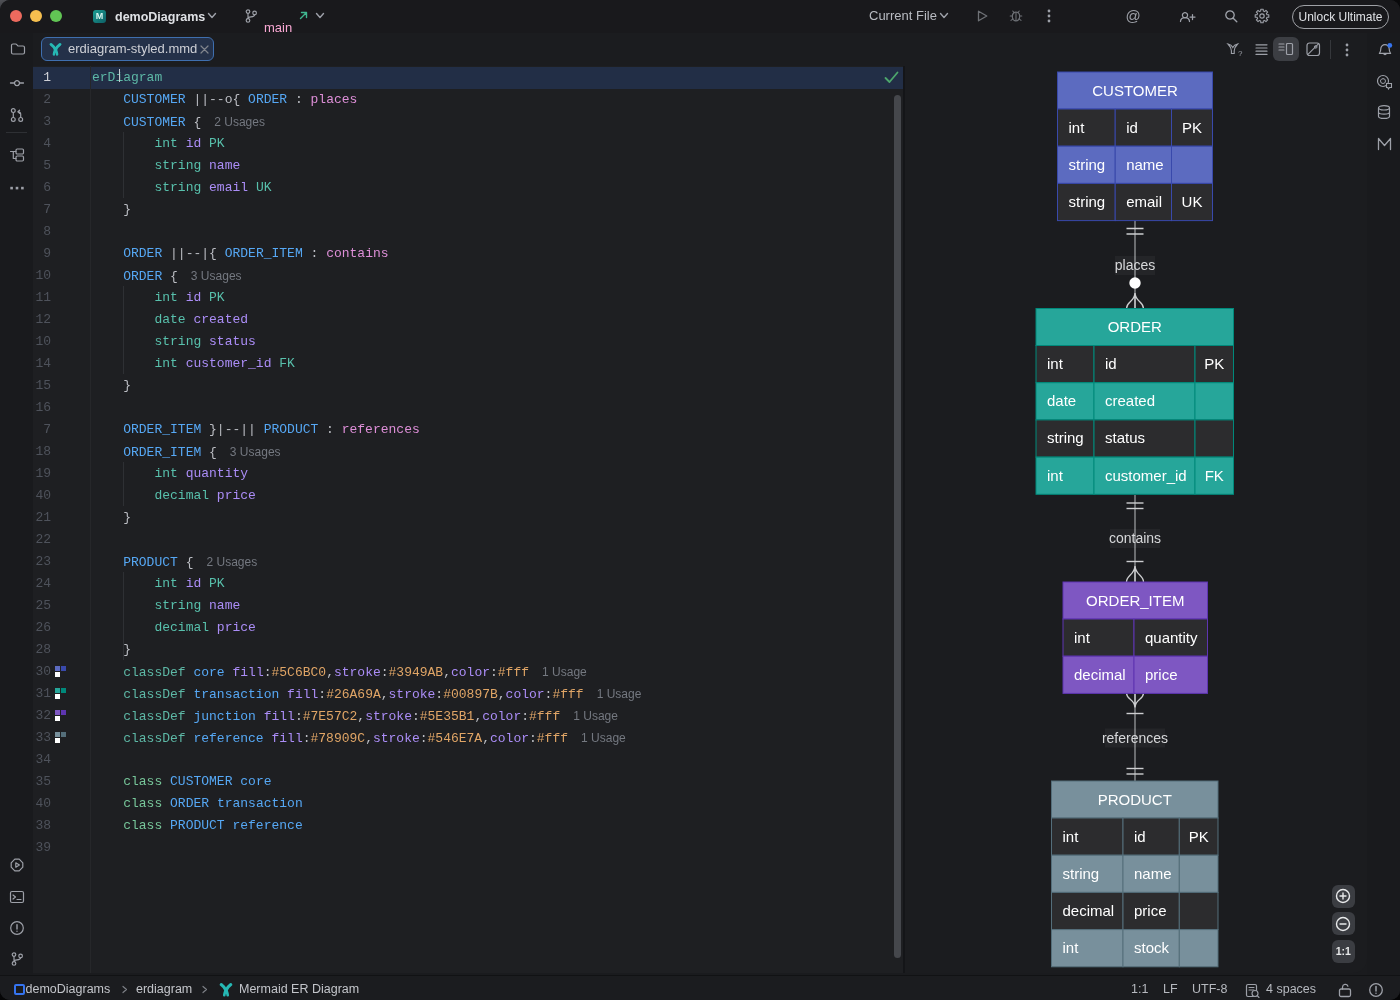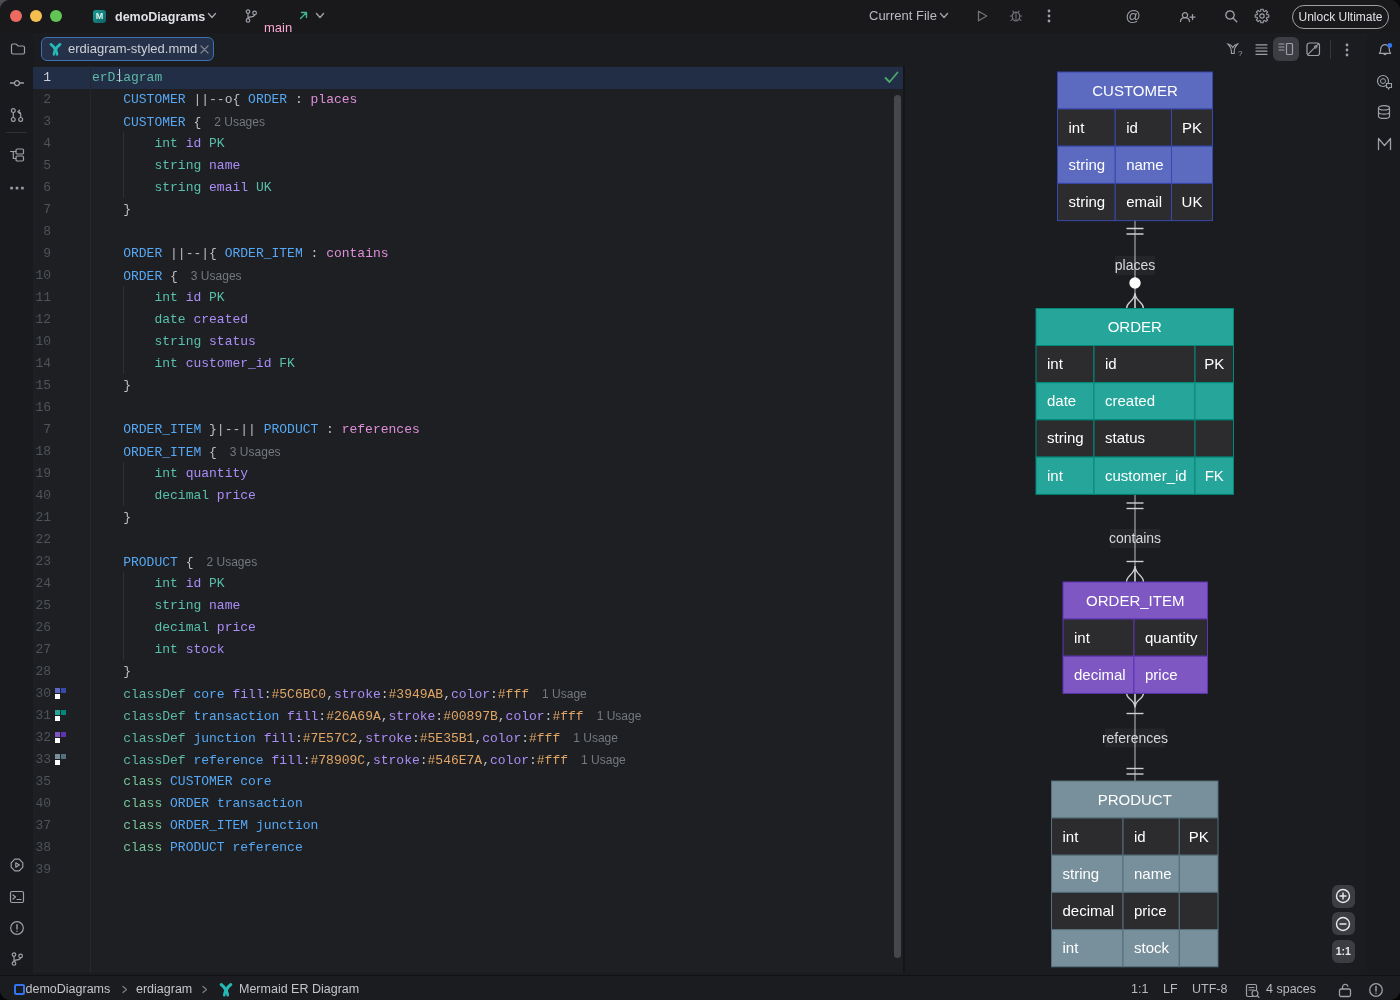--- a/index.html
+++ b/index.html
@@ -186,29 +186,28 @@
 <div class="ln"><span class="g">7</span><span class="c">    <i style="color:#56a8f5">ORDER_ITEM</i> <i style="color:#bcbec4">}|--||</i> <i style="color:#56a8f5">PRODUCT</i> <i style="color:#bcbec4">:</i> <i style="color:#de8fd8">references</i></span></div>
 <div class="ln"><span class="g">18</span><span class="c">    <i style="color:#56a8f5">ORDER_ITEM</i> <i style="color:#bcbec4">{</i><u>3 Usages</u></span></div>
 <div class="ln"><span class="g">19</span><span class="c">        <i style="color:#58c0ac">int</i> <i style="color:#ab8df7">quantity</i></span></div>
 <div class="ln"><span class="g">40</span><span class="c">        <i style="color:#58c0ac">decimal</i> <i style="color:#ab8df7">price</i></span></div>
 <div class="ln"><span class="g">21</span><span class="c">    <i style="color:#bcbec4">}</i></span></div>
 <div class="ln"><span class="g">22</span><span class="c"></span></div>
 <div class="ln"><span class="g">23</span><span class="c">    <i style="color:#56a8f5">PRODUCT</i> <i style="color:#bcbec4">{</i><u>2 Usages</u></span></div>
 <div class="ln"><span class="g">24</span><span class="c">        <i style="color:#58c0ac">int</i> <i style="color:#ab8df7">id</i> <i style="color:#58c0ac">PK</i></span></div>
 <div class="ln"><span class="g">25</span><span class="c">        <i style="color:#58c0ac">string</i> <i style="color:#ab8df7">name</i></span></div>
 <div class="ln"><span class="g">26</span><span class="c">        <i style="color:#58c0ac">decimal</i> <i style="color:#ab8df7">price</i></span></div>
-<div class="ln"><span class="g">27</span><span class="c">        <i style="color:#58c0ac">int</i> <i style="color:#ab8df7">stock</i></span></div>
 <div class="ln"><span class="g">28</span><span class="c">    <i style="color:#bcbec4">}</i></span></div>
 <div class="ln"><span class="g">30</span><span class="sw" style="left:22px;top:5px;background:#5C6BC0"></span><span class="sw" style="left:28px;top:5px;background:#3949AB"></span><span class="sw" style="left:22px;top:11px;background:#fff"></span><span class="c">    <i style="color:#5db8a6">classDef</i> <i style="color:#56a8f5">core</i> <i style="color:#ab8df7">fill</i><i style="color:#bcbec4">:</i><i style="color:#e0a566">#5C6BC0</i><i style="color:#bcbec4">,</i><i style="color:#ab8df7">stroke</i><i style="color:#bcbec4">:</i><i style="color:#e0a566">#3949AB</i><i style="color:#bcbec4">,</i><i style="color:#ab8df7">color</i><i style="color:#bcbec4">:</i><i style="color:#e0a566">#fff</i><u>1 Usage</u></span></div>
 <div class="ln"><span class="g">31</span><span class="sw" style="left:22px;top:5px;background:#26A69A"></span><span class="sw" style="left:28px;top:5px;background:#00897B"></span><span class="sw" style="left:22px;top:11px;background:#fff"></span><span class="c">    <i style="color:#5db8a6">classDef</i> <i style="color:#56a8f5">transaction</i> <i style="color:#ab8df7">fill</i><i style="color:#bcbec4">:</i><i style="color:#e0a566">#26A69A</i><i style="color:#bcbec4">,</i><i style="color:#ab8df7">stroke</i><i style="color:#bcbec4">:</i><i style="color:#e0a566">#00897B</i><i style="color:#bcbec4">,</i><i style="color:#ab8df7">color</i><i style="color:#bcbec4">:</i><i style="color:#e0a566">#fff</i><u>1 Usage</u></span></div>
 <div class="ln"><span class="g">32</span><span class="sw" style="left:22px;top:5px;background:#7E57C2"></span><span class="sw" style="left:28px;top:5px;background:#5E35B1"></span><span class="sw" style="left:22px;top:11px;background:#fff"></span><span class="c">    <i style="color:#5db8a6">classDef</i> <i style="color:#56a8f5">junction</i> <i style="color:#ab8df7">fill</i><i style="color:#bcbec4">:</i><i style="color:#e0a566">#7E57C2</i><i style="color:#bcbec4">,</i><i style="color:#ab8df7">stroke</i><i style="color:#bcbec4">:</i><i style="color:#e0a566">#5E35B1</i><i style="color:#bcbec4">,</i><i style="color:#ab8df7">color</i><i style="color:#bcbec4">:</i><i style="color:#e0a566">#fff</i><u>1 Usage</u></span></div>
 <div class="ln"><span class="g">33</span><span class="sw" style="left:22px;top:5px;background:#78909C"></span><span class="sw" style="left:28px;top:5px;background:#546E7A"></span><span class="sw" style="left:22px;top:11px;background:#fff"></span><span class="c">    <i style="color:#5db8a6">classDef</i> <i style="color:#56a8f5">reference</i> <i style="color:#ab8df7">fill</i><i style="color:#bcbec4">:</i><i style="color:#e0a566">#78909C</i><i style="color:#bcbec4">,</i><i style="color:#ab8df7">stroke</i><i style="color:#bcbec4">:</i><i style="color:#e0a566">#546E7A</i><i style="color:#bcbec4">,</i><i style="color:#ab8df7">color</i><i style="color:#bcbec4">:</i><i style="color:#e0a566">#fff</i><u>1 Usage</u></span></div>
+<div class="ln"><span class="g">34</span><span class="c"></span></div>
 <div class="ln"><span class="g">35</span><span class="c">    <i style="color:#77c69a">class</i> <i style="color:#56a8f5">CUSTOMER</i> <i style="color:#56a8f5">core</i></span></div>
 <div class="ln"><span class="g">40</span><span class="c">    <i style="color:#77c69a">class</i> <i style="color:#56a8f5">ORDER</i> <i style="color:#56a8f5">transaction</i></span></div>
-<div class="ln"><span class="g">37</span><span class="c">    <i style="color:#77c69a">class</i> <i style="color:#56a8f5">ORDER_ITEM</i> <i style="color:#56a8f5">junction</i></span></div>
 <div class="ln"><span class="g">38</span><span class="c">    <i style="color:#77c69a">class</i> <i style="color:#56a8f5">PRODUCT</i> <i style="color:#56a8f5">reference</i></span></div>
 <div class="ln"><span class="g">39</span><span class="c"></span></div>
       </div>
 <div style="position:absolute;left:90px;top:66px;width:1px;height:66px;background:#2e3034"></div>
 <div style="position:absolute;left:90px;top:220px;width:1px;height:88px;background:#2e3034"></div>
 <div style="position:absolute;left:90px;top:396px;width:1px;height:44px;background:#2e3034"></div>
 <div style="position:absolute;left:90px;top:506px;width:1px;height:88px;background:#2e3034"></div>
 <div style="position:absolute;left:57px;top:0;width:1px;height:907px;background:#26272a"></div>
 <div style="position:absolute;left:86px;top:3px;width:1px;height:13px;background:#c8cace"></div>
 <div style="position:absolute;left:861px;top:29px;width:7px;height:863px;background:#45474c;border-radius:4px"></div>

